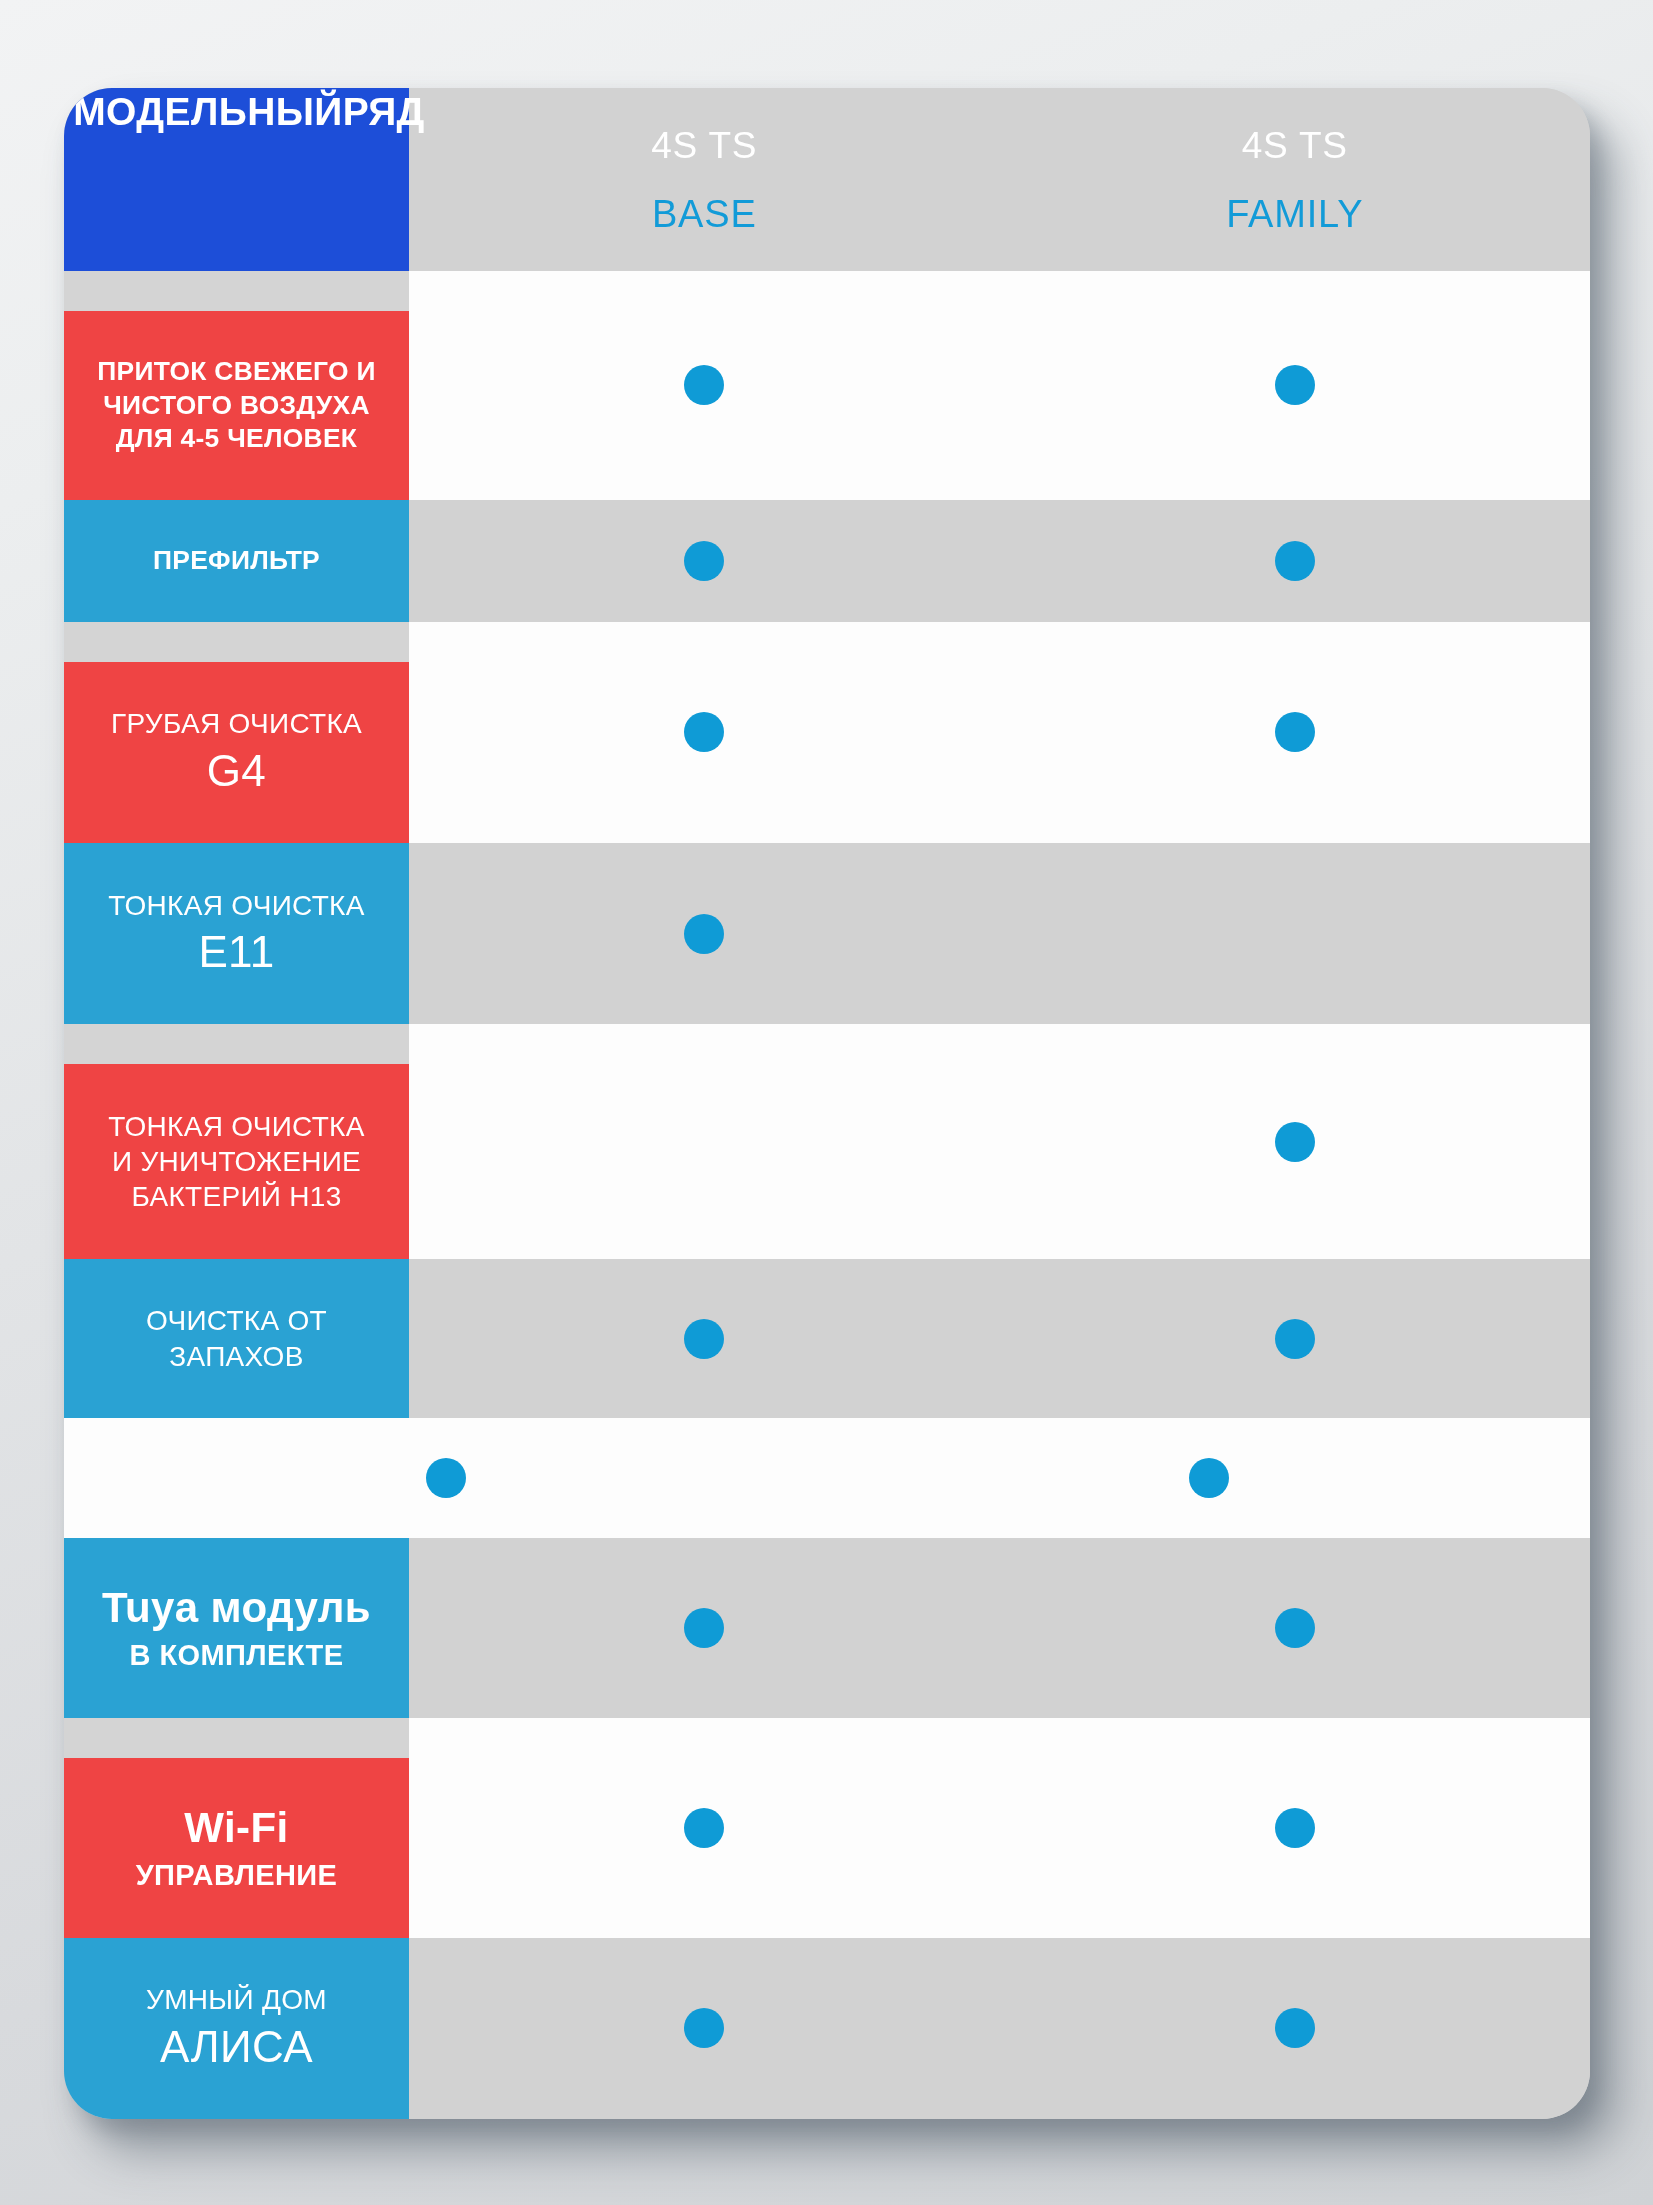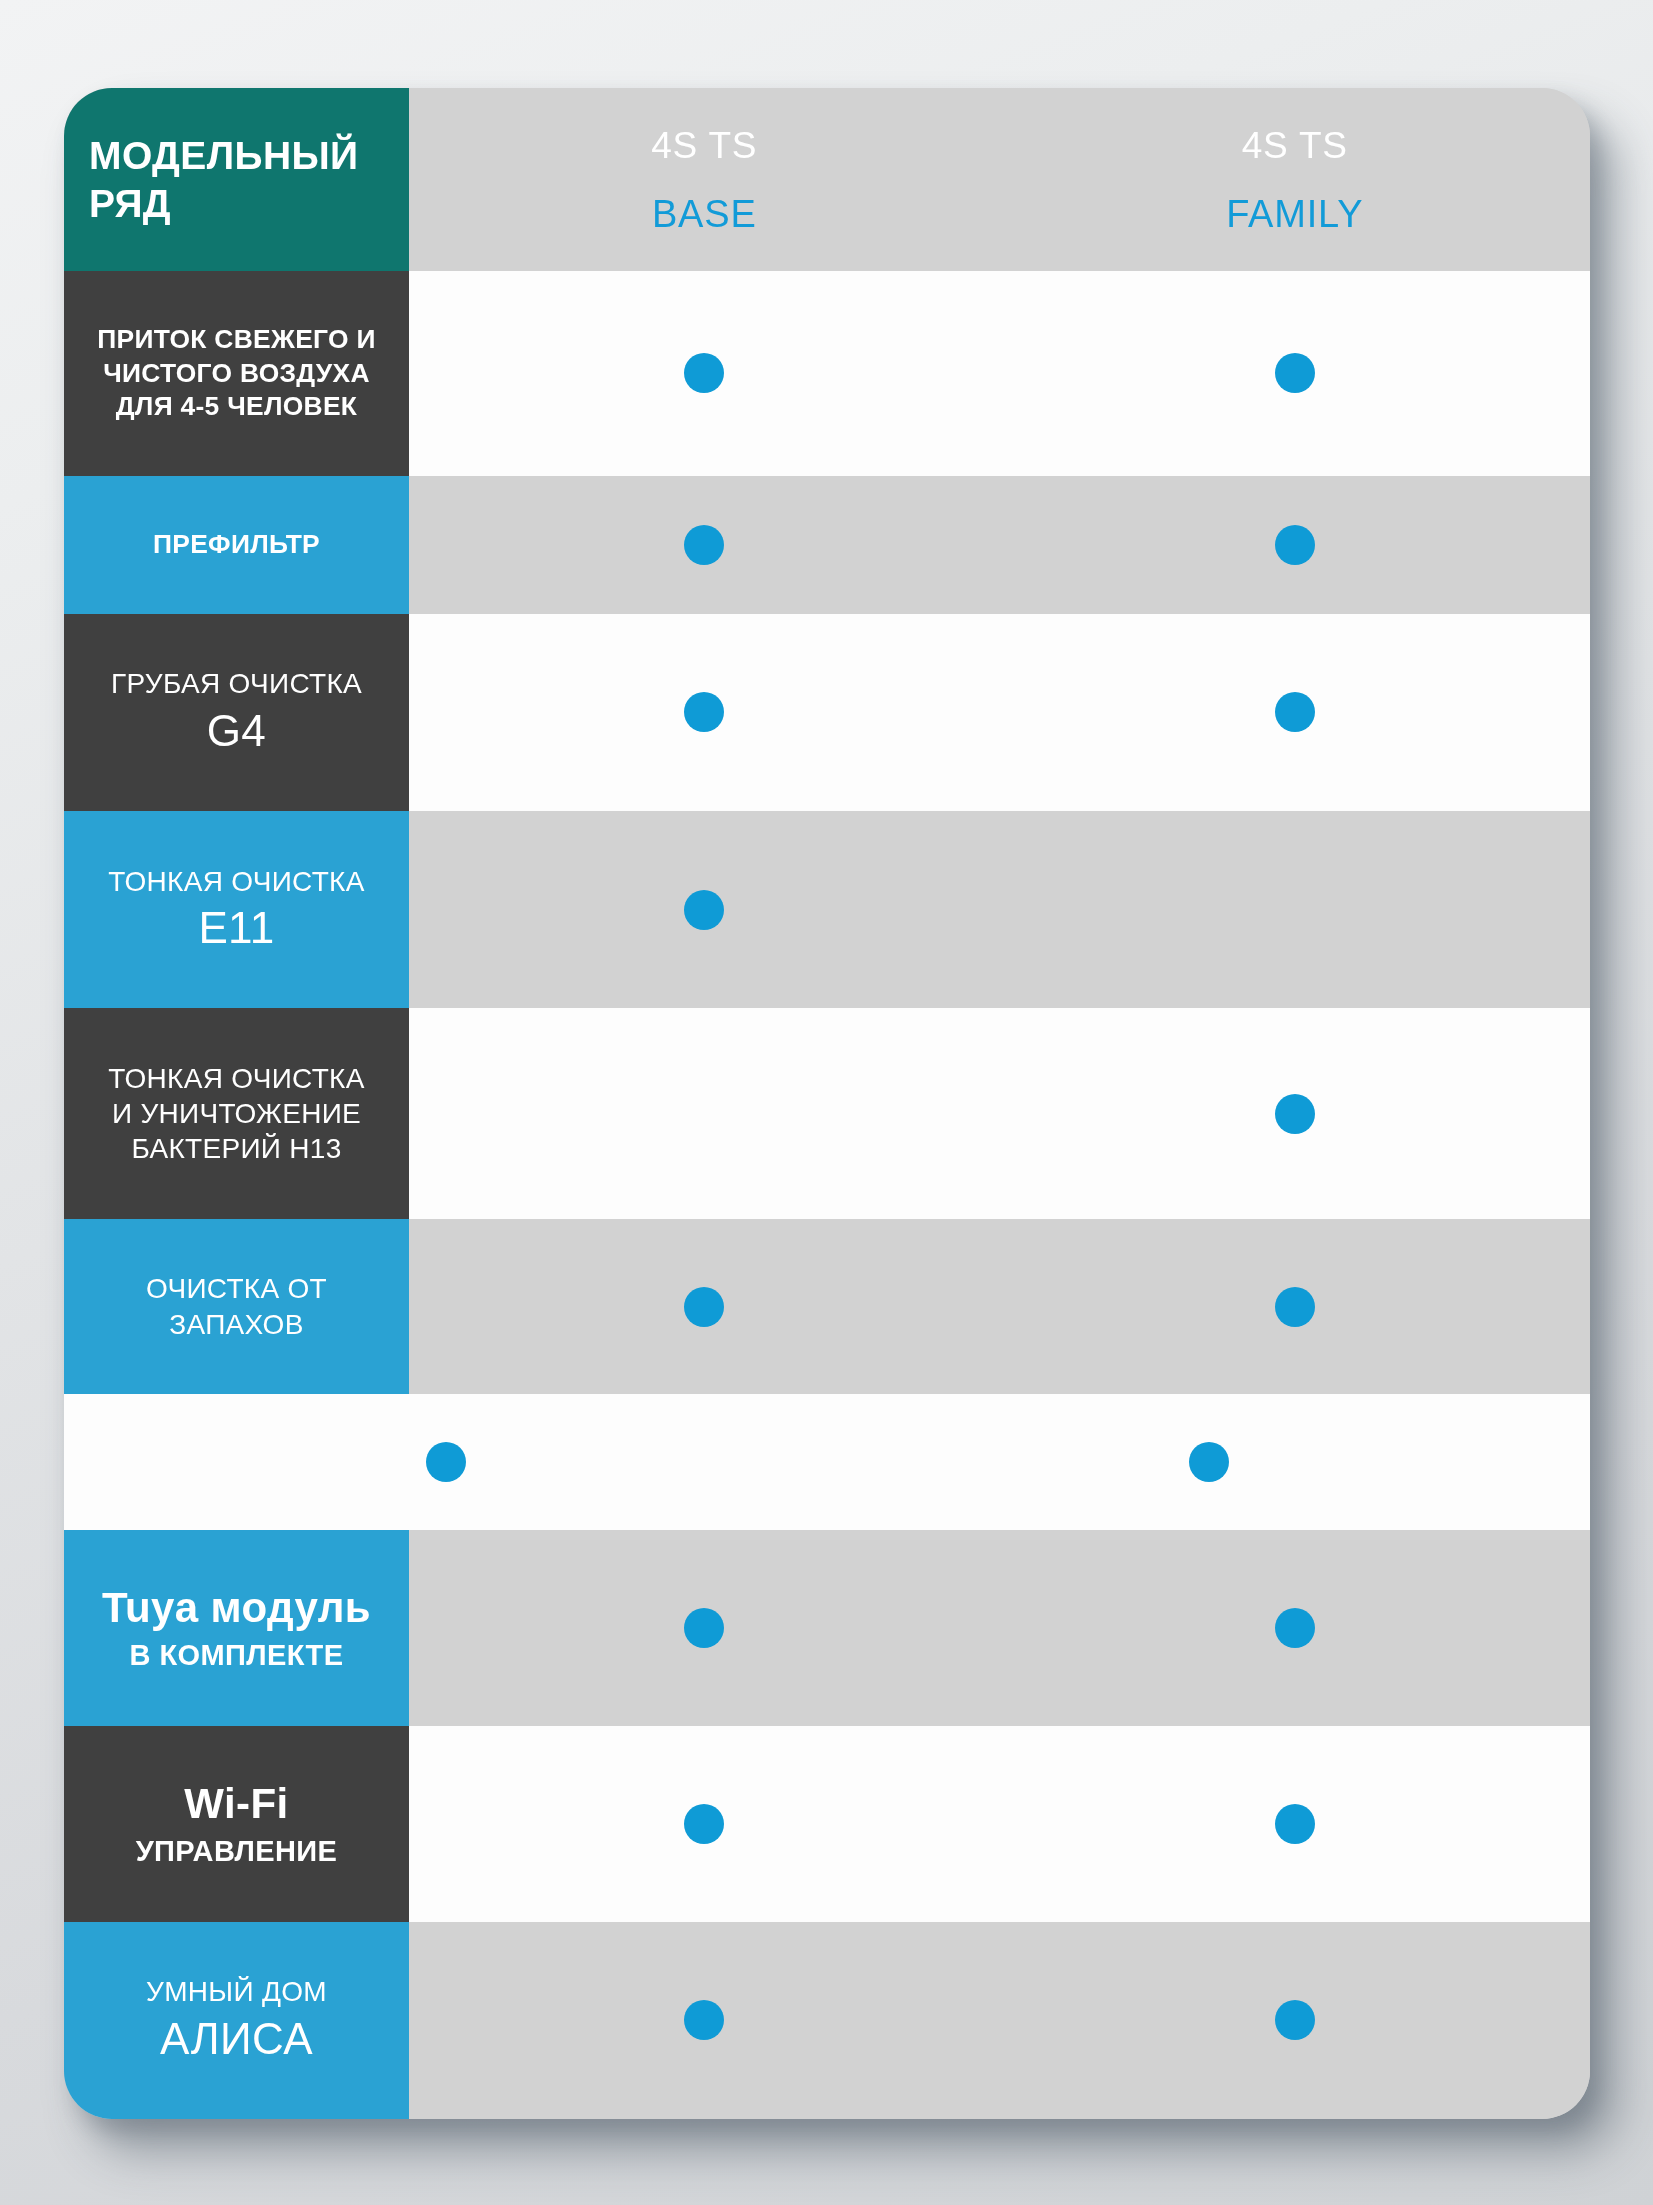--- a/index.html
+++ b/index.html
@@ -40,24 +40,24 @@
   
   .head-row {
     display: flex;
     flex: 0 0 auto;
     height: 183px;
     background: #d2d2d2;
   }
   .head-label {
     width: 345px;
     flex: 0 0 345px;
-    background: #0f766e;
+    background: #1d4ed8;
     color: #ffffff;
     display: flex;
-    flex-direction: column;
+    flex-direction: row;
     align-items: flex-start;
     justify-content: center;
     padding-left: 25px;
     box-sizing: border-box;
     font-size: 39px;
     font-weight: bold;
     line-height: 1.22;
     letter-spacing: 0.4px;
   }
   .head-col {
@@ -95,21 +95,21 @@
     color: #ffffff;
     display: flex;
     flex-direction: column;
     align-items: center;
     justify-content: center;
     text-align: center;
     box-sizing: border-box;
     padding: 4.7px 12.4px;
     line-height: 1.26;
   }
-  .row.alt-a .label { background: #404040; }
+  .row.alt-a .label { background: #ef4444; margin-top: 40px; }
   .row.alt-b .label { background: #2aa2d3; }
   .row.alt-a .cell  { background: #fdfdfd; }
   .row.alt-b .cell  { background: #d2d2d2; }
 
   .row .cell {
     flex: 1 1 0;
     display: flex;
     align-items: center;
     justify-content: center;
   }

